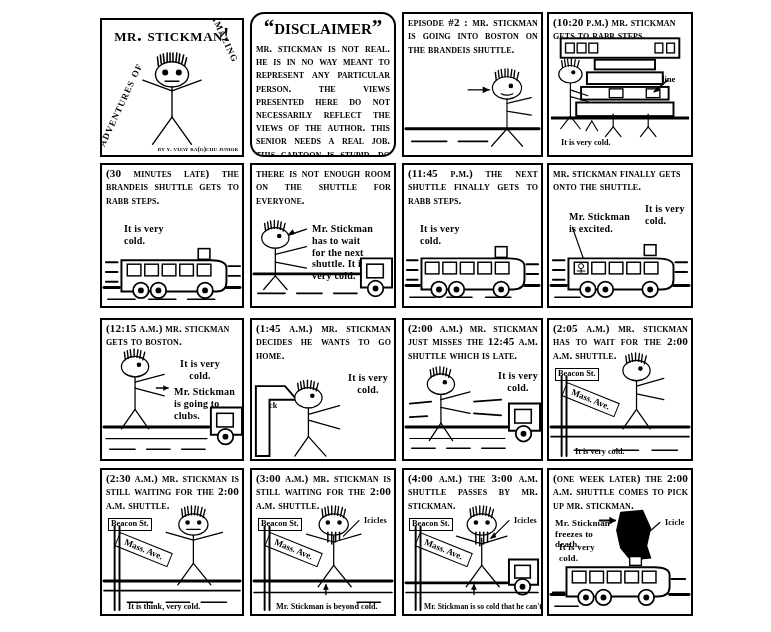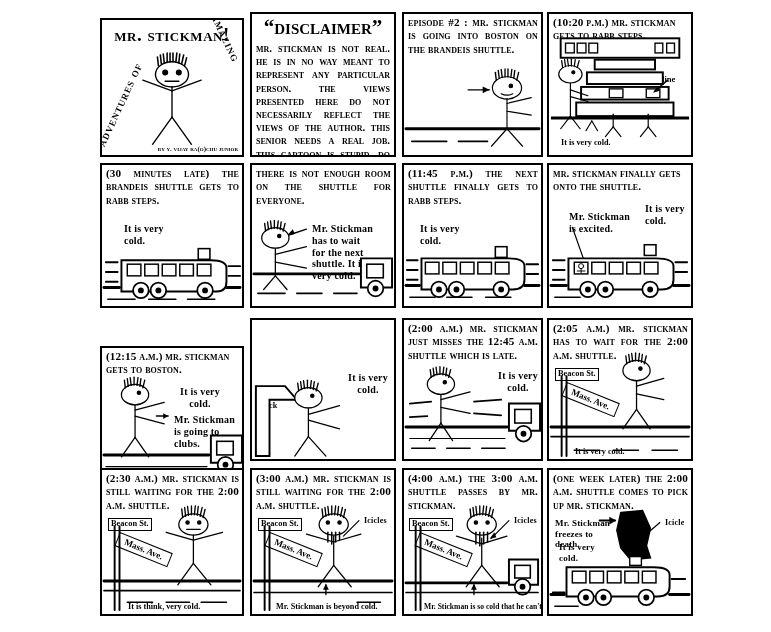--- a/index.html
+++ b/index.html
@@ -238,21 +238,21 @@
           <line x1="72" y1="73" x2="42" y2="62"></line>
           <line x1="72" y1="73" x2="102" y2="62"></line>
           <line x1="72" y1="100" x2="52" y2="128"></line>
           <line x1="72" y1="100" x2="92" y2="128"></line>
         </g>
       </svg>
       <div id="byline">By Y. Vijay Ra(O)chu Junior</div>
     </div>
   </div>
 
-  <div class="panel" style="left:250px; top:12px; width:146px; height:145px;">
+  <div class="panel" style="left:250px; top:12px; width:146px; height:145px;border-radius:14px;">
     <div class="panel-inner">
       <div id="disclaimer-title">“Disclaimer”</div>
       <div id="disclaimer-body">Mr. Stickman is not real. He is in no way meant to represent any particular person. The views presented here do not necessarily reflect the views of the author. This Senior needs a real job. This cartoon is stupid. Do not be misled to think otherwise.</div>
     </div>
   </div>
 
   <div class="panel" style="left:402px; top:12px; width:141px; height:145px;">
     <div class="panel-inner">
       <div class="cap just">Episode #2 : Mr. Stickman is going into Boston on the Brandeis Shuttle.</div>
       <svg class="art" viewBox="0 0 141 145" preserveAspectRatio="none">
@@ -499,21 +499,21 @@
           <line x1="130" y1="100" x2="142" y2="100" stroke-width="2"></line>
           <line x1="130" y1="110" x2="142" y2="110" stroke-width="2"></line>
           <line x1="2" y1="124" x2="18" y2="124" stroke-width="3"></line>
           <line x1="128" y1="124" x2="144" y2="124" stroke-width="3"></line>
           <line x1="6" y1="136" x2="32" y2="136" stroke-width="1.6"></line>
         </g>
       </svg>
     </div>
   </div>
 
-  <div class="panel" style="left:100px; top:318px; width:144px; height:143px;margin-top:28px;">
+  <div class="panel" style="left:100px; top:318px; width:144px; height:143px;">
     <div class="panel-inner">
       <div class="cap nojust">(12:15 a.m.) Mr. Stickman gets to Boston.</div>
       <div class="note" style="left:74px; top:38px; width:48px; text-align:center;">It is very cold.</div>
       <div class="note" style="left:72px; top:66px; width:66px;">Mr. Stickman is going to clubs.</div>
       <svg class="art" viewBox="0 0 144 143" preserveAspectRatio="none">
         <g stroke="#000" fill="none" stroke-width="1.3" stroke-linecap="round">
           <ellipse cx="34" cy="48" rx="14" ry="10.5" fill="#fff"></ellipse>
           <g stroke-width="1.4">
             <line x1="24" y1="41" x2="23" y2="33"></line>
             <line x1="27" y1="39.5" x2="26" y2="31.5"></line>
@@ -543,20 +543,21 @@
           <line x1="8" y1="133" x2="34" y2="133" stroke-width="1.6"></line>
           <line x1="46" y1="133" x2="70" y2="133" stroke-width="1.6"></line>
           <line x1="82" y1="133" x2="106" y2="133" stroke-width="1.6"></line>
         </g>
       </svg>
     </div>
   </div>
 
   <div class="panel" style="left:250px; top:318px; width:146px; height:143px;">
     <div class="panel-inner">
+      <div class="cap just">(1:45 a.m.) Mr. Stickman decides he wants to go home.</div>
       <div class="note" style="left:94px; top:52px; width:44px; text-align:center;">It is very cold.</div>
       <div class="club-sign" style="left:8px; top:72px; width:34px;">Club Slick</div>
       <svg class="art" viewBox="0 0 146 143" preserveAspectRatio="none">
         <g stroke="#000" fill="none" stroke-width="1.5" stroke-linecap="round">
 
           <path d="M4 68 L34 68 L46 82 L18 82 L18 140 L4 140 Z" stroke-width="2" fill="#fff"></path>
 
           <g stroke-width="1.3">
             <ellipse cx="58" cy="80" rx="14" ry="10.5" fill="#fff"></ellipse>
             <g stroke-width="1.4">

